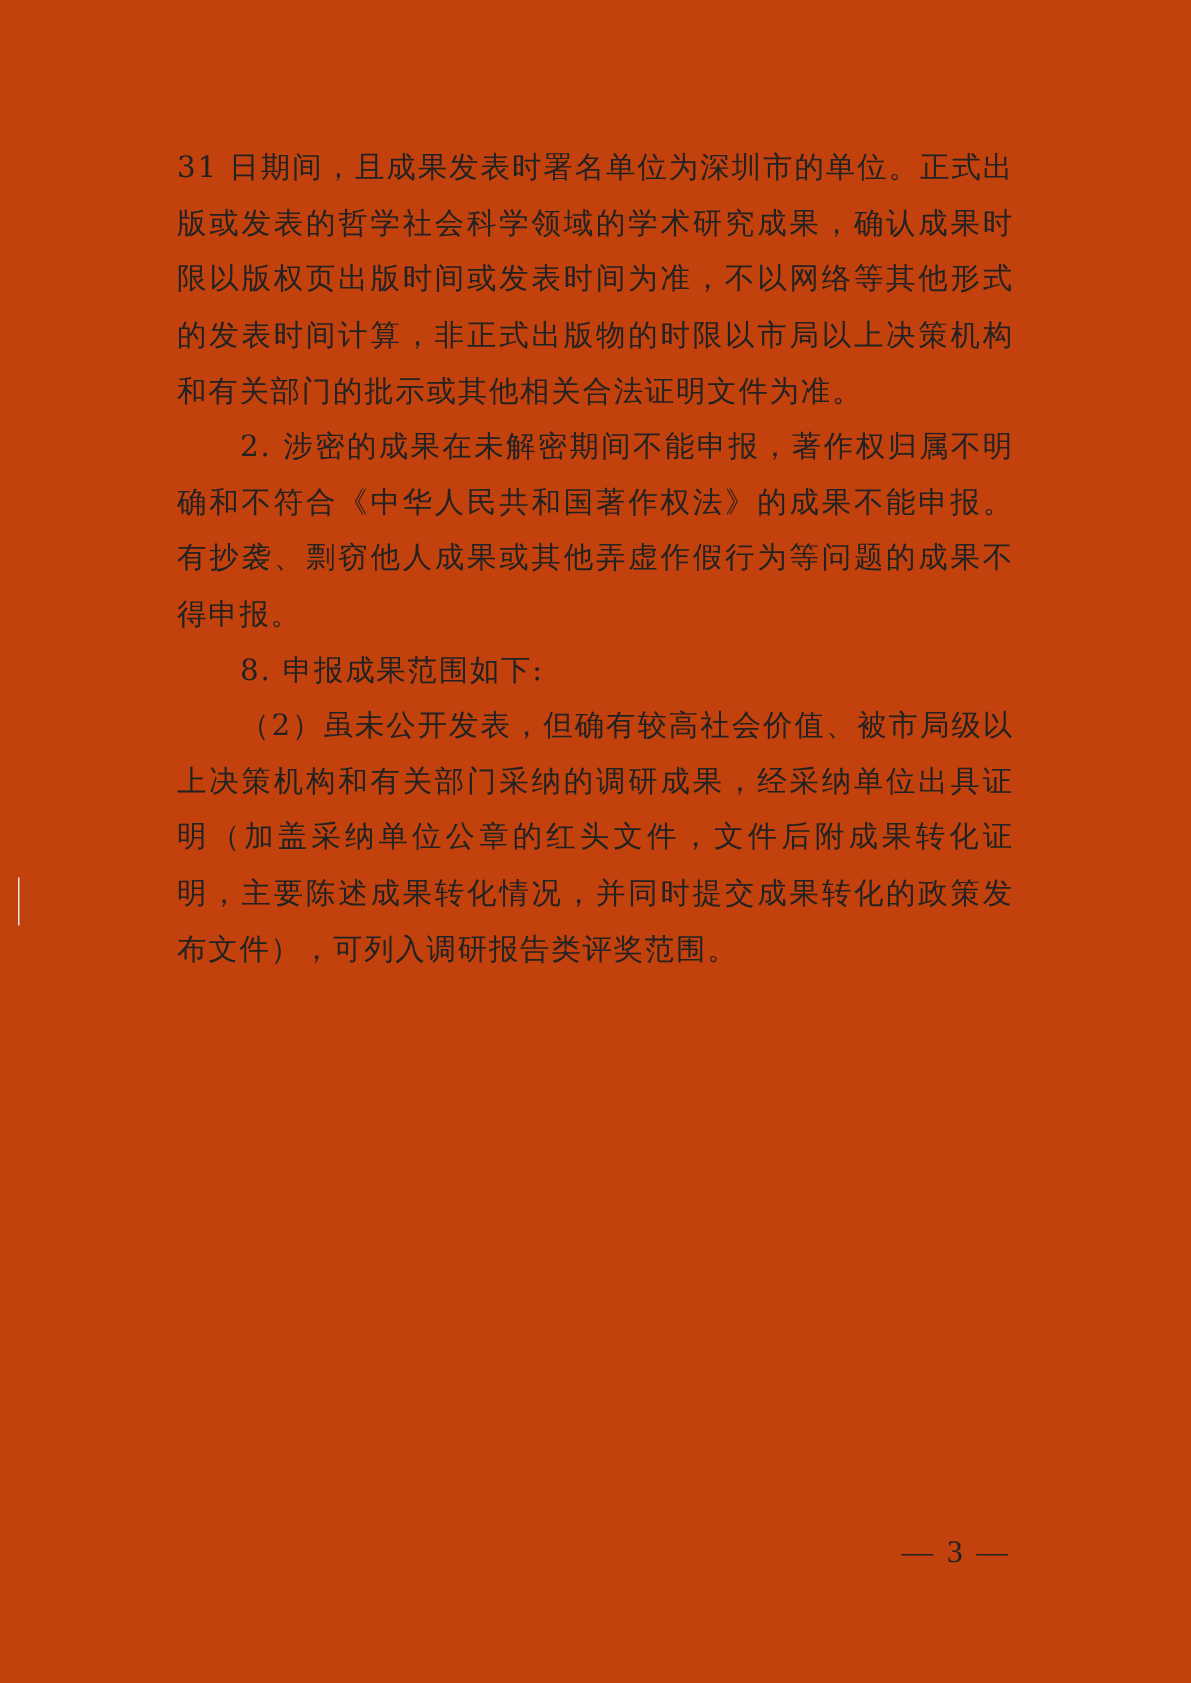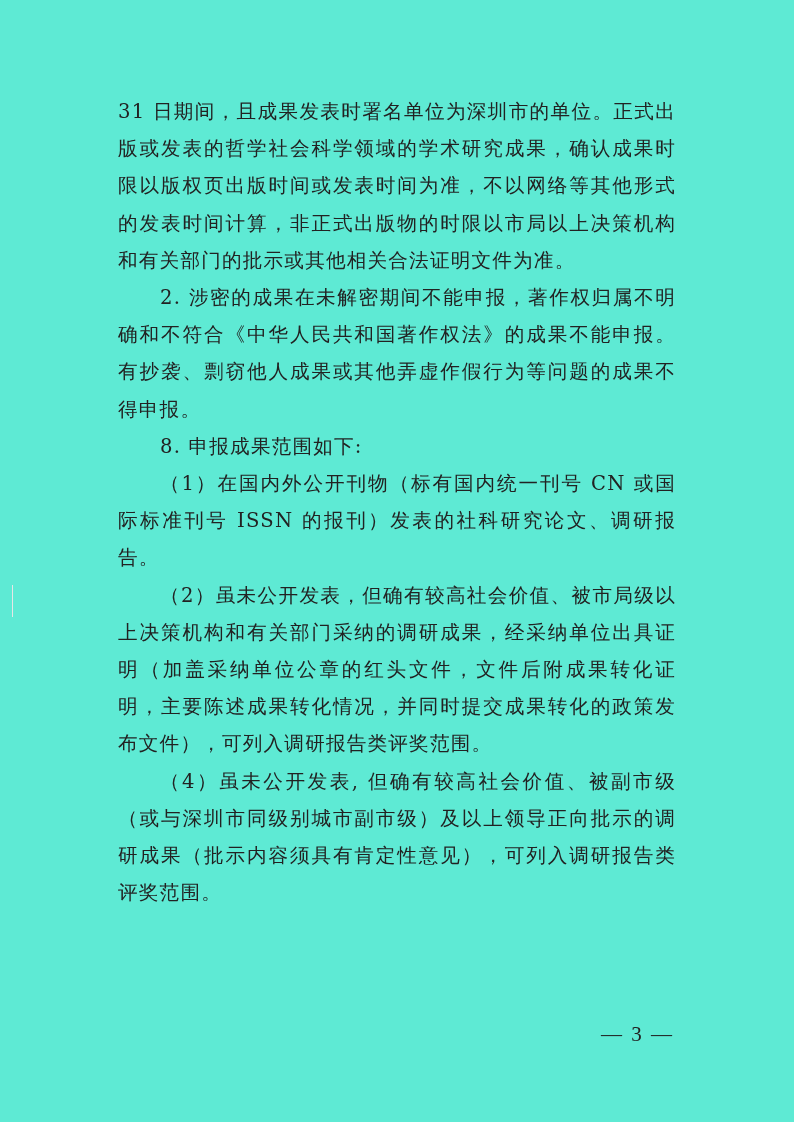--- a/index.html
+++ b/index.html
@@ -1,19 +1,19 @@
 <!DOCTYPE html>
 <html><head>
   <meta charset="utf-8">
   <style>
     html, body { margin: 0; padding: 0; background: #ffffff; }
     body { width: 794px; height: 1122px; position: relative; overflow: hidden; }
     .page {
       position: absolute; left: 0; top: 0; width: 794px; height: 1122px;
-      background: #5eead4;
+      background: #c2410c;
     }
     .body-text {
       position: absolute; left: 118px; top: 93px; width: 558px;
       font-family: "DejaVu Serif", "Liberation Serif", serif;
       font-size: 19.6px; line-height: 37.2px; color: #222222;
       text-align: justify; letter-spacing: 1.2px;
     }
     .para { margin: 0; }
     .indent { text-indent: 42px; }
     .page-number {
@@ -28,18 +28,16 @@
   </style>
 </head>
 <body>
 
 <div class="page">
   <div class="edge-mark"></div>
   <div class="body-text">
     <p class="para">31 日期间，且成果发表时署名单位为深圳市的单位。正式出版或发表的哲学社会科学领域的学术研究成果，确认成果时限以版权页出版时间或发表时间为准，不以网络等其他形式的发表时间计算，非正式出版物的时限以市局以上决策机构和有关部门的批示或其他相关合法证明文件为准。</p>
     <p class="para indent">2. 涉密的成果在未解密期间不能申报，著作权归属不明确和不符合《中华人民共和国著作权法》的成果不能申报。有抄袭、剽窃他人成果或其他弄虚作假行为等问题的成果不得申报。</p>
     <p class="para indent">8. 申报成果范围如下:</p>
-    <p class="para indent">（1）在国内外公开刊物（标有国内统一刊号 CN 或国际标准刊号 ISSN 的报刊）发表的社科研究论文、调研报告。</p>
     <p class="para indent">（2）虽未公开发表，但确有较高社会价值、被市局级以上决策机构和有关部门采纳的调研成果，经采纳单位出具证明（加盖采纳单位公章的红头文件，文件后附成果转化证明，主要陈述成果转化情况，并同时提交成果转化的政策发布文件），可列入调研报告类评奖范围。</p>
-    <p class="para indent">（4）虽未公开发表, 但确有较高社会价值、被副市级（或与深圳市同级别城市副市级）及以上领导正向批示的调研成果（批示内容须具有肯定性意见），可列入调研报告类评奖范围。</p>
   </div>
   <div class="page-number">— 3 —</div>
 </div>
 
 </body></html>

